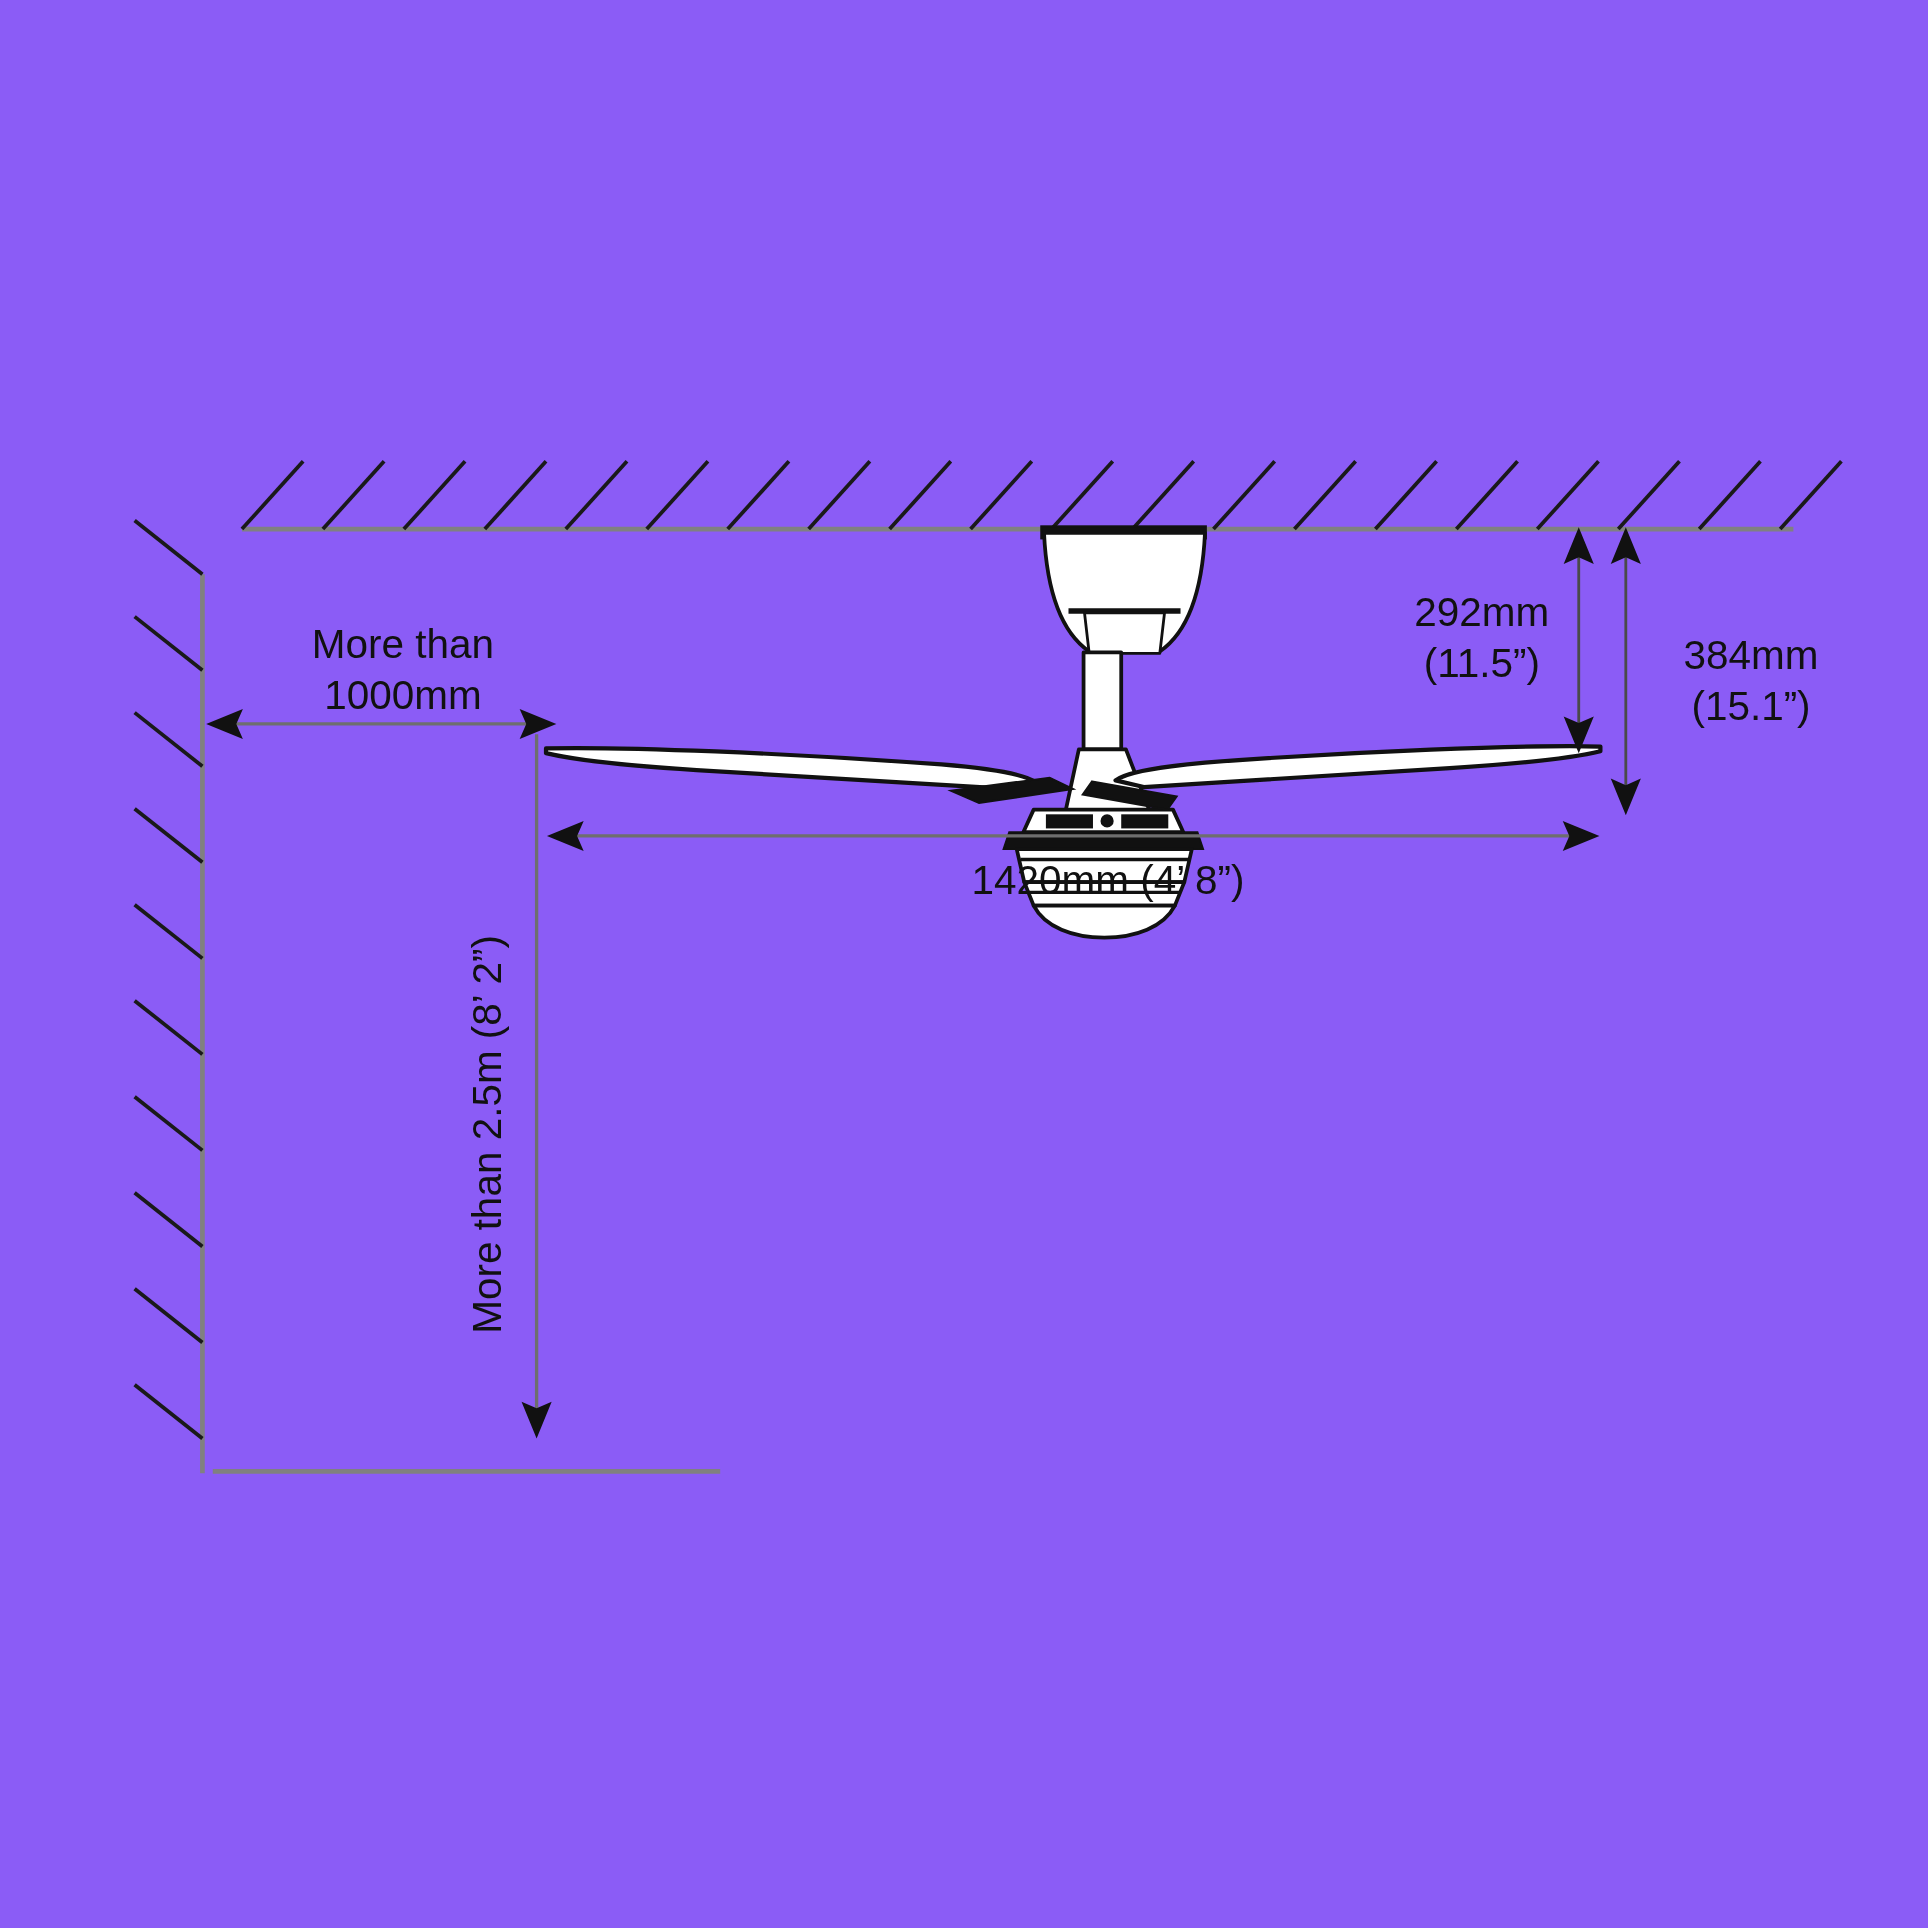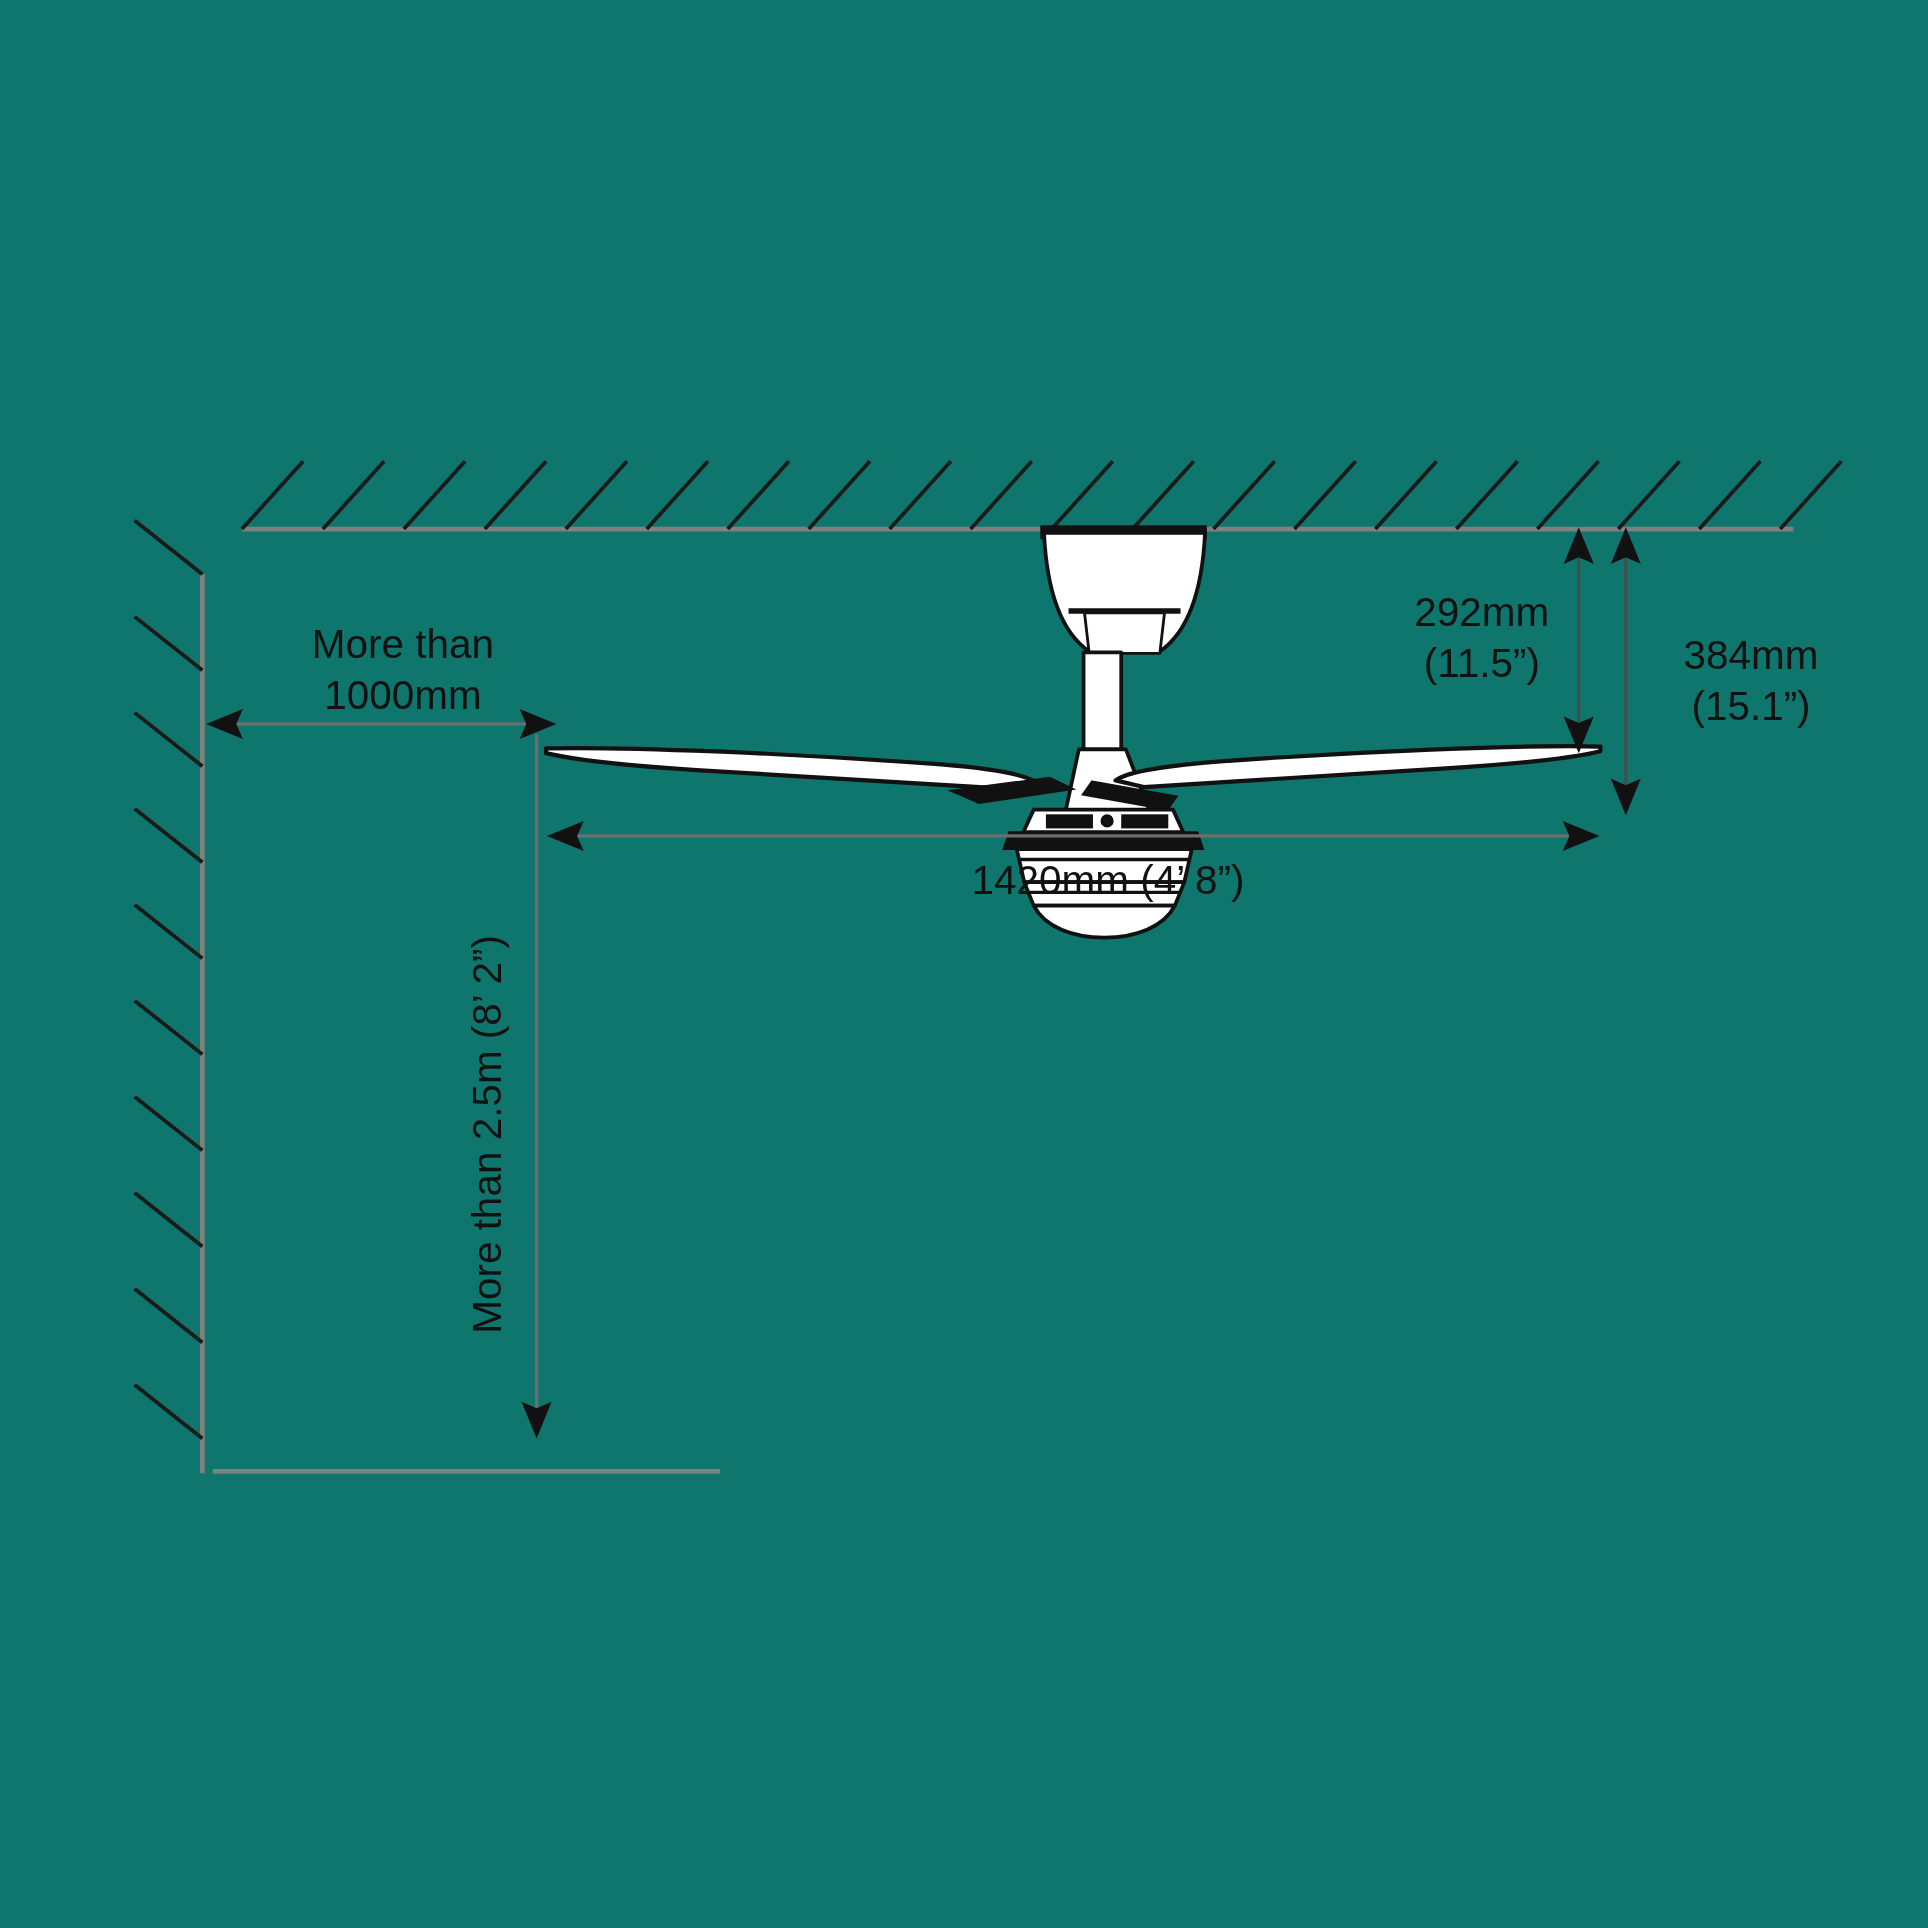--- a/index.html
+++ b/index.html
@@ -10,21 +10,21 @@
   body {
     width: 1928px;
     height: 1928px;
     font-family: "Liberation Sans", sans-serif;
     overflow: hidden;
   }
   #diagram-root {
     position: relative;
     width: 1928px;
     height: 1928px;
-    background: #0f766e;
+    background: #8b5cf6;
   }
   svg#drawing {
     display: block;
     width: 1928px;
     height: 1928px;
   }
   .struct-line {
     stroke: #808080;
     stroke-width: 5;
     fill: none;

